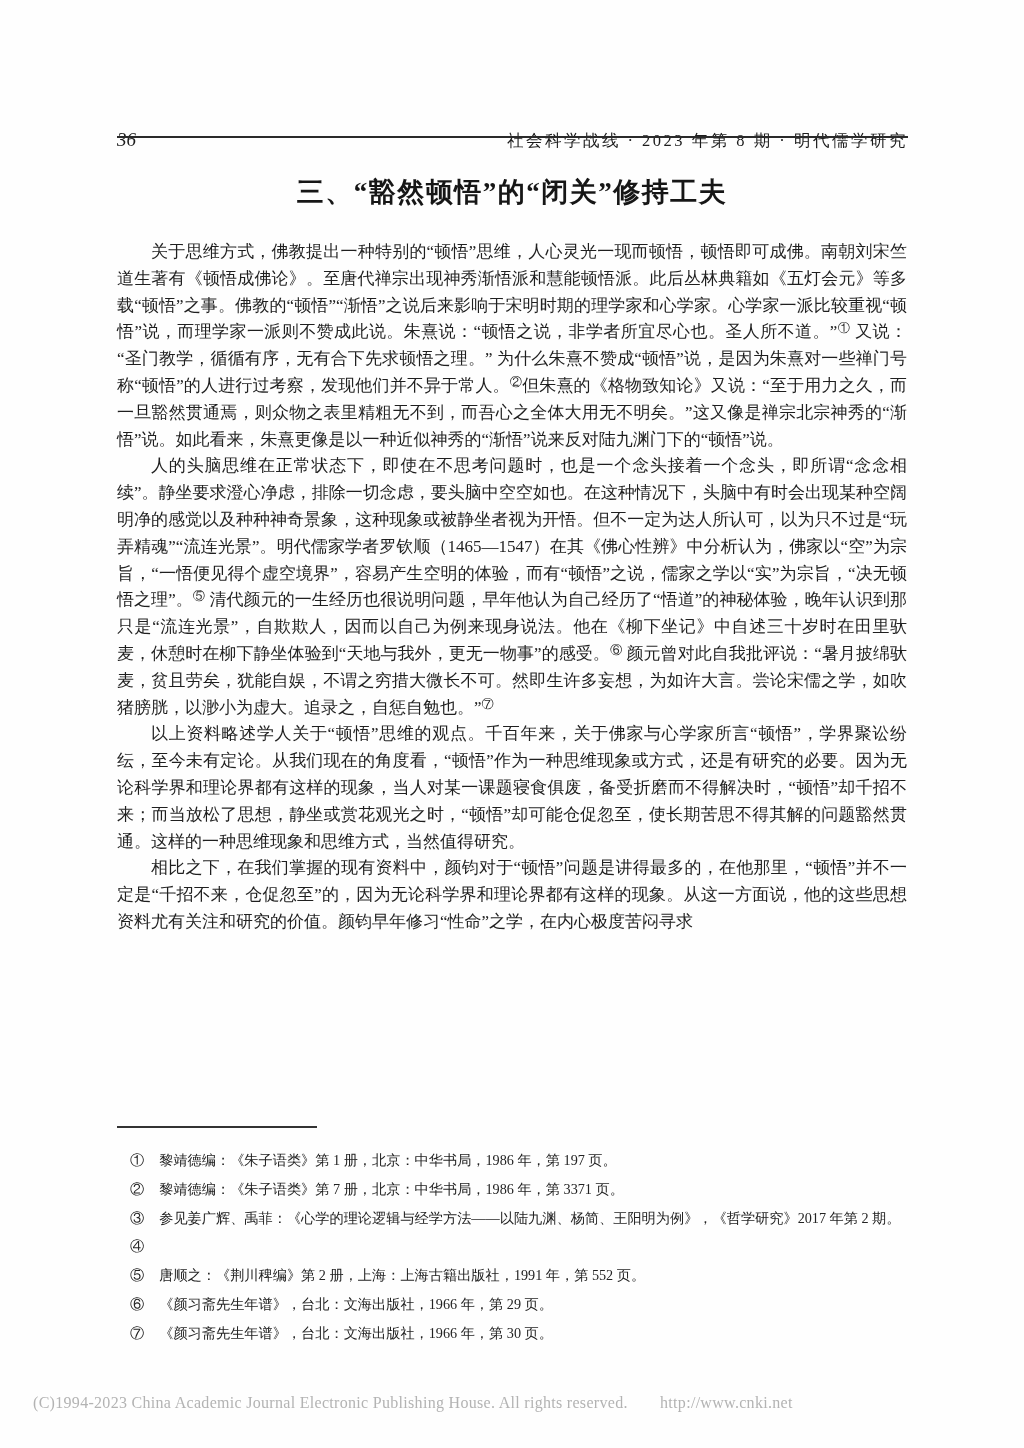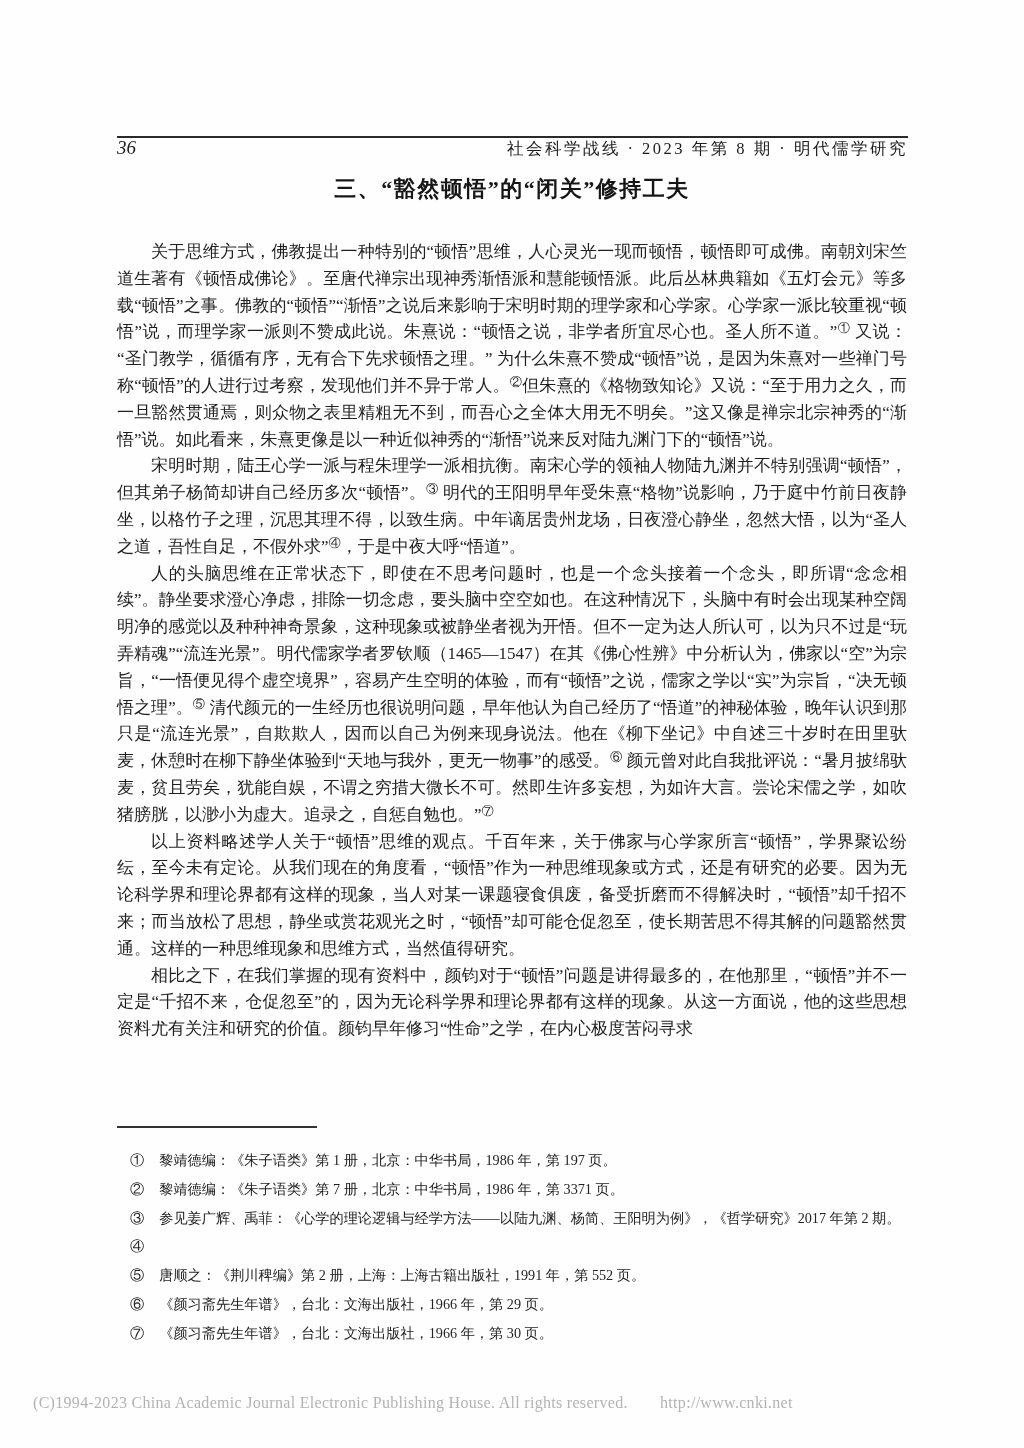--- a/index.html
+++ b/index.html
@@ -13,21 +13,21 @@
     width: 1024px;
     height: 1448px;
     margin: 0 auto;
     background: #fefefe;
     color: #1c1c1c;
     overflow: hidden;
   }
   
   .running-head {
     position: absolute;
-    top: 106px;
+    top: 98px;
     left: 117px;
     right: 116px;
     display: flex;
     justify-content: space-between;
     align-items: baseline;
   }
   .page-number {
     font-style: italic;
     font-size: 19px;
     color: #1c1c1c;
@@ -46,21 +46,21 @@
     border-top: 2.5px solid #2a2a2a;
   }
   
   .section-title {
     position: absolute;
     top: 174px;
     left: 117px;
     width: 790px;
     margin: 0;
     text-align: center;
-    font-size: 22px;
+    font-size: 27px;
     font-weight: bold;
     letter-spacing: 1.5px;
     color: #161616;
   }
   
   .body-text {
     position: absolute;
     top: 239px;
     left: 117px;
     width: 790px;
@@ -129,21 +129,20 @@
   <div class="running-head">
     <span class="page-number">36</span>
     <span class="journal-info">社会科学战线 · 2023 年第 8 期 · 明代儒学研究</span>
   </div>
   <div class="head-rule"></div>
 
   <h1 class="section-title">三、“豁然顿悟”的“闭关”修持工夫</h1>
 
   <div class="body-text">
     <p>关于思维方式，佛教提出一种特别的“顿悟”思维，人心灵光一现而顿悟，顿悟即可成佛。南朝刘宋竺道生著有《顿悟成佛论》。至唐代禅宗出现神秀渐悟派和慧能顿悟派。此后丛林典籍如《五灯会元》等多载“顿悟”之事。佛教的“顿悟”“渐悟”之说后来影响于宋明时期的理学家和心学家。心学家一派比较重视“顿悟”说，而理学家一派则不赞成此说。朱熹说：“顿悟之说，非学者所宜尽心也。圣人所不道。”<sup>①</sup> 又说：“圣门教学，循循有序，无有合下先求顿悟之理。” 为什么朱熹不赞成“顿悟”说，是因为朱熹对一些禅门号称“顿悟”的人进行过考察，发现他们并不异于常人。<sup>②</sup>但朱熹的《格物致知论》又说：“至于用力之久，而一旦豁然贯通焉，则众物之表里精粗无不到，而吾心之全体大用无不明矣。”这又像是禅宗北宗神秀的“渐悟”说。如此看来，朱熹更像是以一种近似神秀的“渐悟”说来反对陆九渊门下的“顿悟”说。</p>
-    <p>宋明时期，陆王心学一派与程朱理学一派相抗衡。南宋心学的领袖人物陆九渊并不特别强调“顿悟”，但其弟子杨简却讲自己经历多次“顿悟”。<sup>③</sup> 明代的王阳明早年受朱熹“格物”说影响，乃于庭中竹前日夜静坐，以格竹子之理，沉思其理不得，以致生病。中年谪居贵州龙场，日夜澄心静坐，忽然大悟，以为“圣人之道，吾性自足，不假外求”<sup>④</sup>，于是中夜大呼“悟道”。</p>
     <p>人的头脑思维在正常状态下，即使在不思考问题时，也是一个念头接着一个念头，即所谓“念念相续”。静坐要求澄心净虑，排除一切念虑，要头脑中空空如也。在这种情况下，头脑中有时会出现某种空阔明净的感觉以及种种神奇景象，这种现象或被静坐者视为开悟。但不一定为达人所认可，以为只不过是“玩弄精魂”“流连光景”。明代儒家学者罗钦顺（1465—1547）在其《佛心性辨》中分析认为，佛家以“空”为宗旨，“一悟便见得个虚空境界”，容易产生空明的体验，而有“顿悟”之说，儒家之学以“实”为宗旨，“决无顿悟之理”。<sup>⑤</sup> 清代颜元的一生经历也很说明问题，早年他认为自己经历了“悟道”的神秘体验，晚年认识到那只是“流连光景”，自欺欺人，因而以自己为例来现身说法。他在《柳下坐记》中自述三十岁时在田里驮麦，休憩时在柳下静坐体验到“天地与我外，更无一物事”的感受。<sup>⑥</sup> 颜元曾对此自我批评说：“暑月披绵驮麦，贫且劳矣，犹能自娱，不谓之穷措大微长不可。然即生许多妄想，为如许大言。尝论宋儒之学，如吹猪膀胱，以渺小为虚大。追录之，自惩自勉也。”<sup>⑦</sup></p>
     <p>以上资料略述学人关于“顿悟”思维的观点。千百年来，关于佛家与心学家所言“顿悟”，学界聚讼纷纭，至今未有定论。从我们现在的角度看，“顿悟”作为一种思维现象或方式，还是有研究的必要。因为无论科学界和理论界都有这样的现象，当人对某一课题寝食俱废，备受折磨而不得解决时，“顿悟”却千招不来；而当放松了思想，静坐或赏花观光之时，“顿悟”却可能仓促忽至，使长期苦思不得其解的问题豁然贯通。这样的一种思维现象和思维方式，当然值得研究。</p>
     <p>相比之下，在我们掌握的现有资料中，颜钧对于“顿悟”问题是讲得最多的，在他那里，“顿悟”并不一定是“千招不来，仓促忽至”的，因为无论科学界和理论界都有这样的现象。从这一方面说，他的这些思想资料尤有关注和研究的价值。颜钧早年修习“性命”之学，在内心极度苦闷寻求</p>
   </div>
 
   <div class="footnote-rule"></div>
 
   <div class="footnotes">
     <div class="footnote">
       <span class="fn-marker">①</span>

